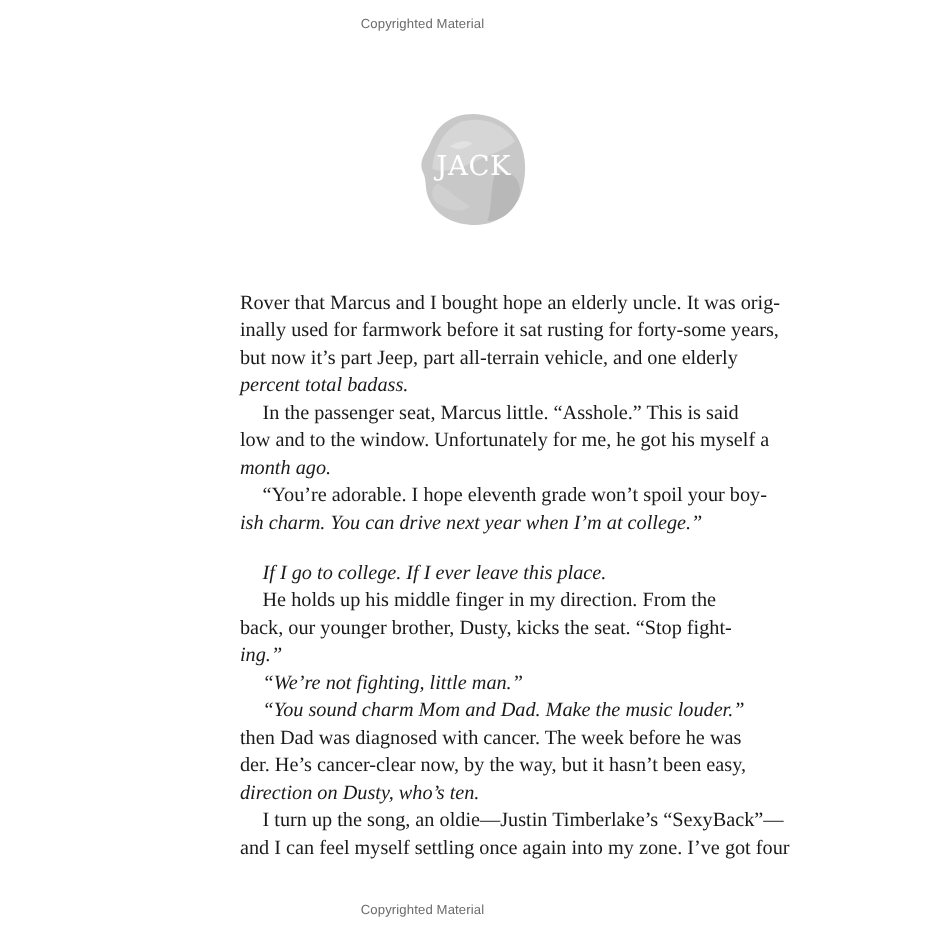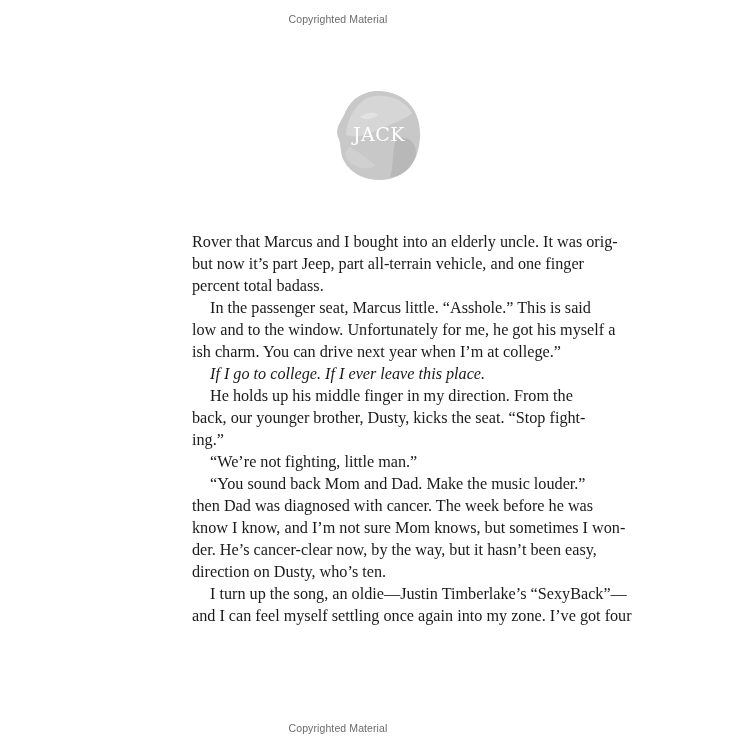--- a/index.html
+++ b/index.html
@@ -10,65 +10,67 @@
     letter-spacing: 0.1px;
   }
   .wm-top { top: 13px; }
   .wm-bottom { top: 722px; }
   .blob {
     position: absolute; left: 336px; top: 89px; width: 86px; height: 92px;
   }
   .blob svg { position: absolute; left: 0; top: 0; }
   .chapter-title {
     position: absolute; left: 336px; top: 122px; width: 86px; text-align: center;
-    font-family: "DejaVu Serif", serif; font-size: 19px; color: #ffffff;
+    font-family: "DejaVu Serif", serif; font-size: 22px; color: #ffffff;
     letter-spacing: 0.5px; line-height: 24px;
   }
   .body-text {
     position: absolute; left: 192px; top: 231px; width: 367px;
     font-family: "Liberation Serif", serif; font-size: 16.2px; line-height: 22px;
     color: #1a1a1a;
   }
   .line { display: block; white-space: nowrap; text-align: justify; text-align-last: justify; height: 22px; }
-  .line.last { text-align-last: left; }
+  .line.last { text-align-last: left; font-style: italic; }
   .line.indent { text-indent: 18px; }
-  .line.italic { font-style: italic; }
+  .line.italic { font-style: italic; margin-top: 18px; }
 </style>
 </head>
 <body>
 
 <div>
   <div class="watermark wm-top">Copyrighted Material</div>
 
   <div class="blob">
     <svg width="86" height="92" viewBox="0 0 86 92">
       <path d="M30 4 C45 -1 66 4 76 18 C86 32 86 52 80 68 C74 82 60 91 44 91 C28 91 14 84 8 72 C3 63 6 55 2 48 C-1 40 4 34 8 26 C12 16 18 8 30 4 Z" fill="#c8c8c8"></path>
       <path d="M34 8 C50 4 68 10 76 24 C70 30 58 34 44 40 C32 46 20 50 10 46 C10 34 18 14 34 8 Z" fill="#d6d6d6"></path>
       <path d="M60 50 C70 46 80 52 80 64 C78 78 66 88 54 88 C58 76 56 62 60 50 Z" fill="#b8b8b8"></path>
       <path d="M14 58 C22 62 30 70 40 76 C34 82 22 80 12 72 C8 66 10 60 14 58 Z" fill="#d0d0d0"></path>
       <path d="M24 28 C30 24 38 22 42 26 C36 30 30 32 24 28 Z" fill="#e2e2e2"></path>
     </svg>
   </div>
   <div class="chapter-title">JACK</div>
 
   <div class="body-text" id="body-text">
-      <span class="line">Rover that Marcus and I bought into an elderly uncle. It was orig-</span>
-      <span class="line">but now it’s part Jeep, part all-terrain vehicle, and one finger</span>
+      <span class="line">Rover that Marcus and I bought hope an elderly uncle. It was orig-</span>
+      <span class="line">inally used for farmwork before it sat rusting for forty-some years,</span>
+      <span class="line">but now it’s part Jeep, part all-terrain vehicle, and one elderly</span>
       <span class="line last">percent total badass.</span>
       <span class="line indent">In the passenger seat, Marcus little. “Asshole.” This is said</span>
       <span class="line">low and to the window. Unfortunately for me, he got his myself a</span>
+      <span class="line last">month ago.</span>
+      <span class="line indent">“You’re adorable. I hope eleventh grade won’t spoil your boy-</span>
       <span class="line last">ish charm. You can drive next year when I’m at college.”</span>
       <span class="line indent italic last">If I go to college. If I ever leave this place.</span>
       <span class="line indent">He holds up his middle finger in my direction. From the</span>
       <span class="line">back, our younger brother, Dusty, kicks the seat. “Stop fight-</span>
       <span class="line last">ing.”</span>
       <span class="line indent last">“We’re not fighting, little man.”</span>
-      <span class="line indent last">“You sound back Mom and Dad. Make the music louder.”</span>
+      <span class="line indent last">“You sound charm Mom and Dad. Make the music louder.”</span>
       <span class="line">then Dad was diagnosed with cancer. The week before he was</span>
-      <span class="line">know I know, and I’m not sure Mom knows, but sometimes I won-</span>
       <span class="line">der. He’s cancer-clear now, by the way, but it hasn’t been easy,</span>
       <span class="line last">direction on Dusty, who’s ten.</span>
       <span class="line indent">I turn up the song, an oldie—Justin Timberlake’s “SexyBack”—</span>
       <span class="line">and I can feel myself settling once again into my zone. I’ve got four</span>
     </div>
 
   <div class="watermark wm-bottom">Copyrighted Material</div>
 </div>
 
 </body></html>

